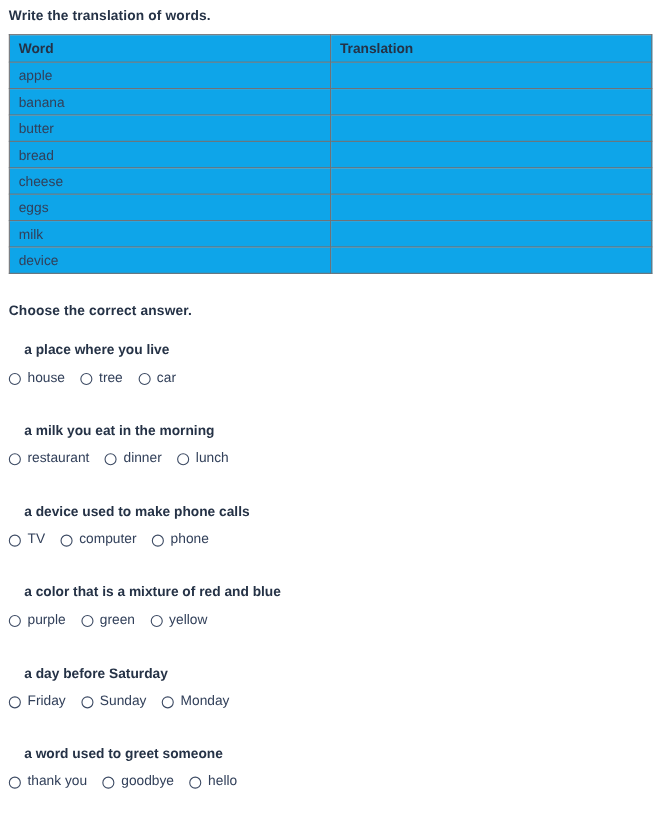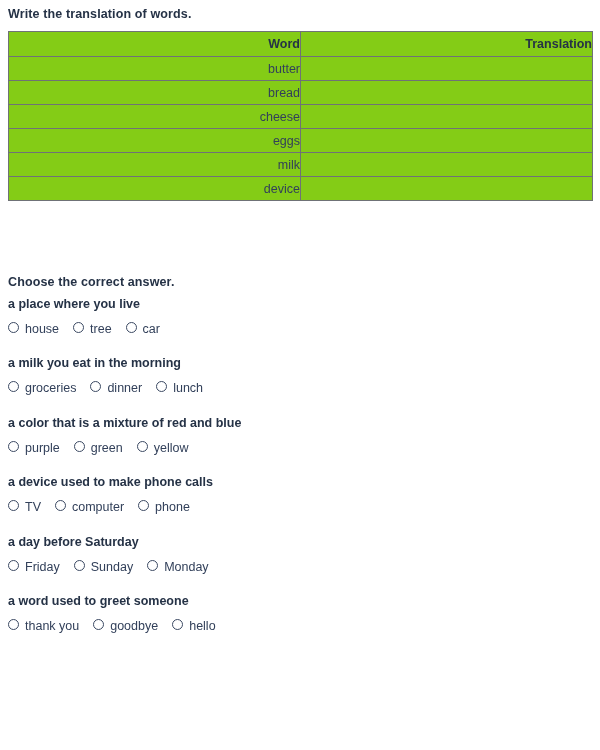--- a/index.html
+++ b/index.html
@@ -48,24 +48,24 @@
     top: 31px;
     width: 584px;
     border-collapse: collapse;
     table-layout: fixed;
   }
   .vocab-table th,
   .vocab-table td {
     border: 1px solid #6f7276;
     height: 23px;
     padding: 0 0 0 8px;
-    text-align: right;
+    text-align: left;
     vertical-align: middle;
     font-size: 12.5px;
-    background: #84cc16;
+    background: #0ea5e9;
   }
   .vocab-table th {
     font-weight: bold;
     color: #253246;
     height: 24px;
   }
   .vocab-table td {
     font-weight: normal;
     color: #32405a;
   }
@@ -81,34 +81,34 @@
   }
   .mc-block {
     height: 59.4px;
     position: relative;
   }
   .mc-prompt {
     font-size: 12.5px;
     font-weight: bold;
     color: #253246;
     line-height: 14px;
-    margin: 0;
+    margin: 14px;
     padding-top: 1px;
   }
   .mc-options {
     position: absolute;
     top: 26px;
     left: 0;
     display: flex;
     align-items: center;
     white-space: nowrap;
   }
   .mc-option {
     display: inline-flex;
-    align-items: flex-start;
+    align-items: flex-end;
     margin-right: 14px;
     font-size: 12.5px;
     color: #32405a;
     line-height: 14px;
   }
   .radio-icon {
     display: inline-block;
     width: 11px;
     height: 11px;
     border: 1.5px solid #3c4a63;
@@ -132,20 +132,28 @@
       <col class="col-trans">
     </colgroup>
     <thead>
       <tr>
         <th>Word</th>
         <th>Translation</th>
       </tr>
     </thead>
     <tbody id="vocab-body">
         <tr>
+          <td>apple</td>
+          <td></td>
+        </tr>
+        <tr>
+          <td>banana</td>
+          <td></td>
+        </tr>
+        <tr>
           <td>butter</td>
           <td></td>
         </tr>
         <tr>
           <td>bread</td>
           <td></td>
         </tr>
         <tr>
           <td>cheese</td>
           <td></td>
@@ -183,67 +191,67 @@
             <span class="radio-icon"></span>
             <span>car</span>
           </label>
         </div>
       </div>
       <div class="mc-block">
         <div class="mc-prompt">a milk you eat in the morning</div>
         <div class="mc-options">
           <label class="mc-option">
             <span class="radio-icon"></span>
-            <span>groceries</span>
+            <span>restaurant</span>
           </label>
           <label class="mc-option">
             <span class="radio-icon"></span>
             <span>dinner</span>
           </label>
           <label class="mc-option">
             <span class="radio-icon"></span>
             <span>lunch</span>
           </label>
         </div>
       </div>
       <div class="mc-block">
+        <div class="mc-prompt">a device used to make phone calls</div>
+        <div class="mc-options">
+          <label class="mc-option">
+            <span class="radio-icon"></span>
+            <span>TV</span>
+          </label>
+          <label class="mc-option">
+            <span class="radio-icon"></span>
+            <span>computer</span>
+          </label>
+          <label class="mc-option">
+            <span class="radio-icon"></span>
+            <span>phone</span>
+          </label>
+        </div>
+      </div>
+      <div class="mc-block">
         <div class="mc-prompt">a color that is a mixture of red and blue</div>
         <div class="mc-options">
           <label class="mc-option">
             <span class="radio-icon"></span>
             <span>purple</span>
           </label>
           <label class="mc-option">
             <span class="radio-icon"></span>
             <span>green</span>
           </label>
           <label class="mc-option">
             <span class="radio-icon"></span>
             <span>yellow</span>
           </label>
         </div>
       </div>
       <div class="mc-block">
-        <div class="mc-prompt">a device used to make phone calls</div>
-        <div class="mc-options">
-          <label class="mc-option">
-            <span class="radio-icon"></span>
-            <span>TV</span>
-          </label>
-          <label class="mc-option">
-            <span class="radio-icon"></span>
-            <span>computer</span>
-          </label>
-          <label class="mc-option">
-            <span class="radio-icon"></span>
-            <span>phone</span>
-          </label>
-        </div>
-      </div>
-      <div class="mc-block">
         <div class="mc-prompt">a day before Saturday</div>
         <div class="mc-options">
           <label class="mc-option">
             <span class="radio-icon"></span>
             <span>Friday</span>
           </label>
           <label class="mc-option">
             <span class="radio-icon"></span>
             <span>Sunday</span>
           </label>

